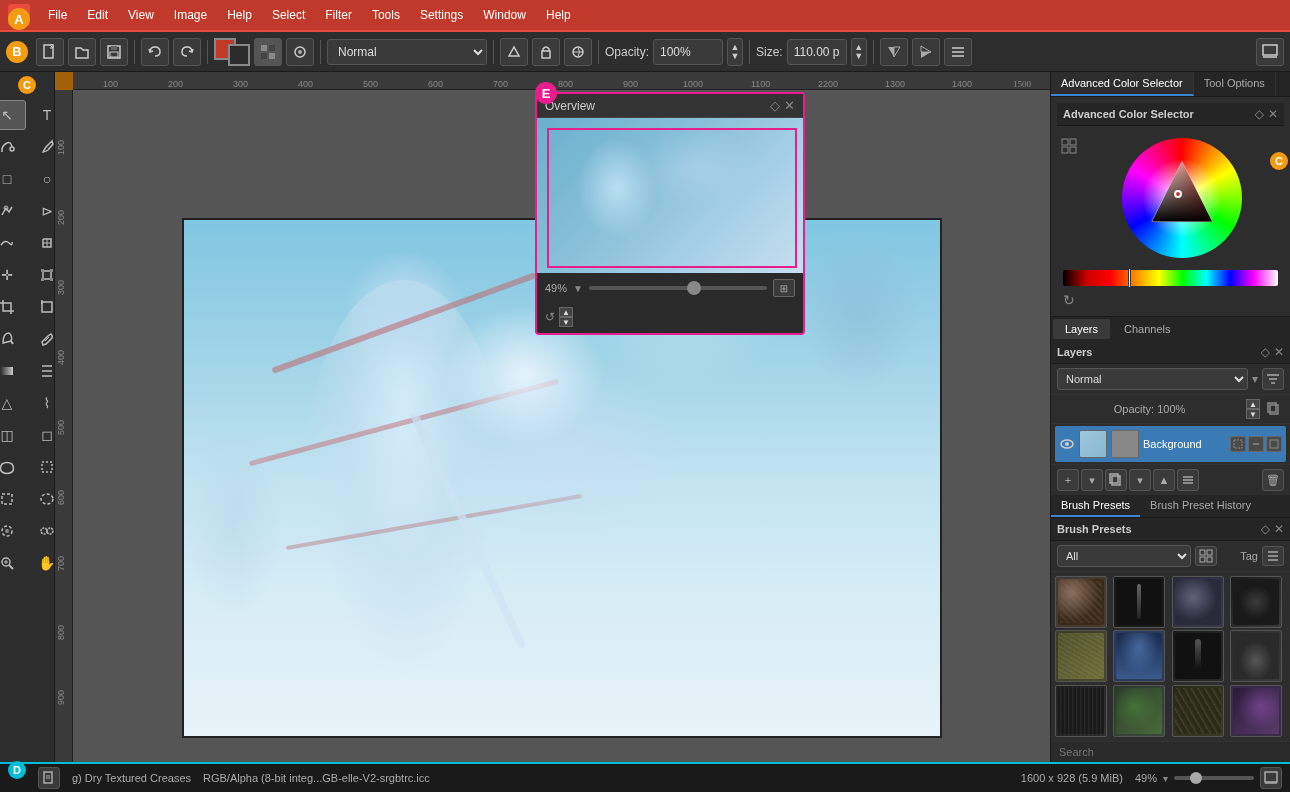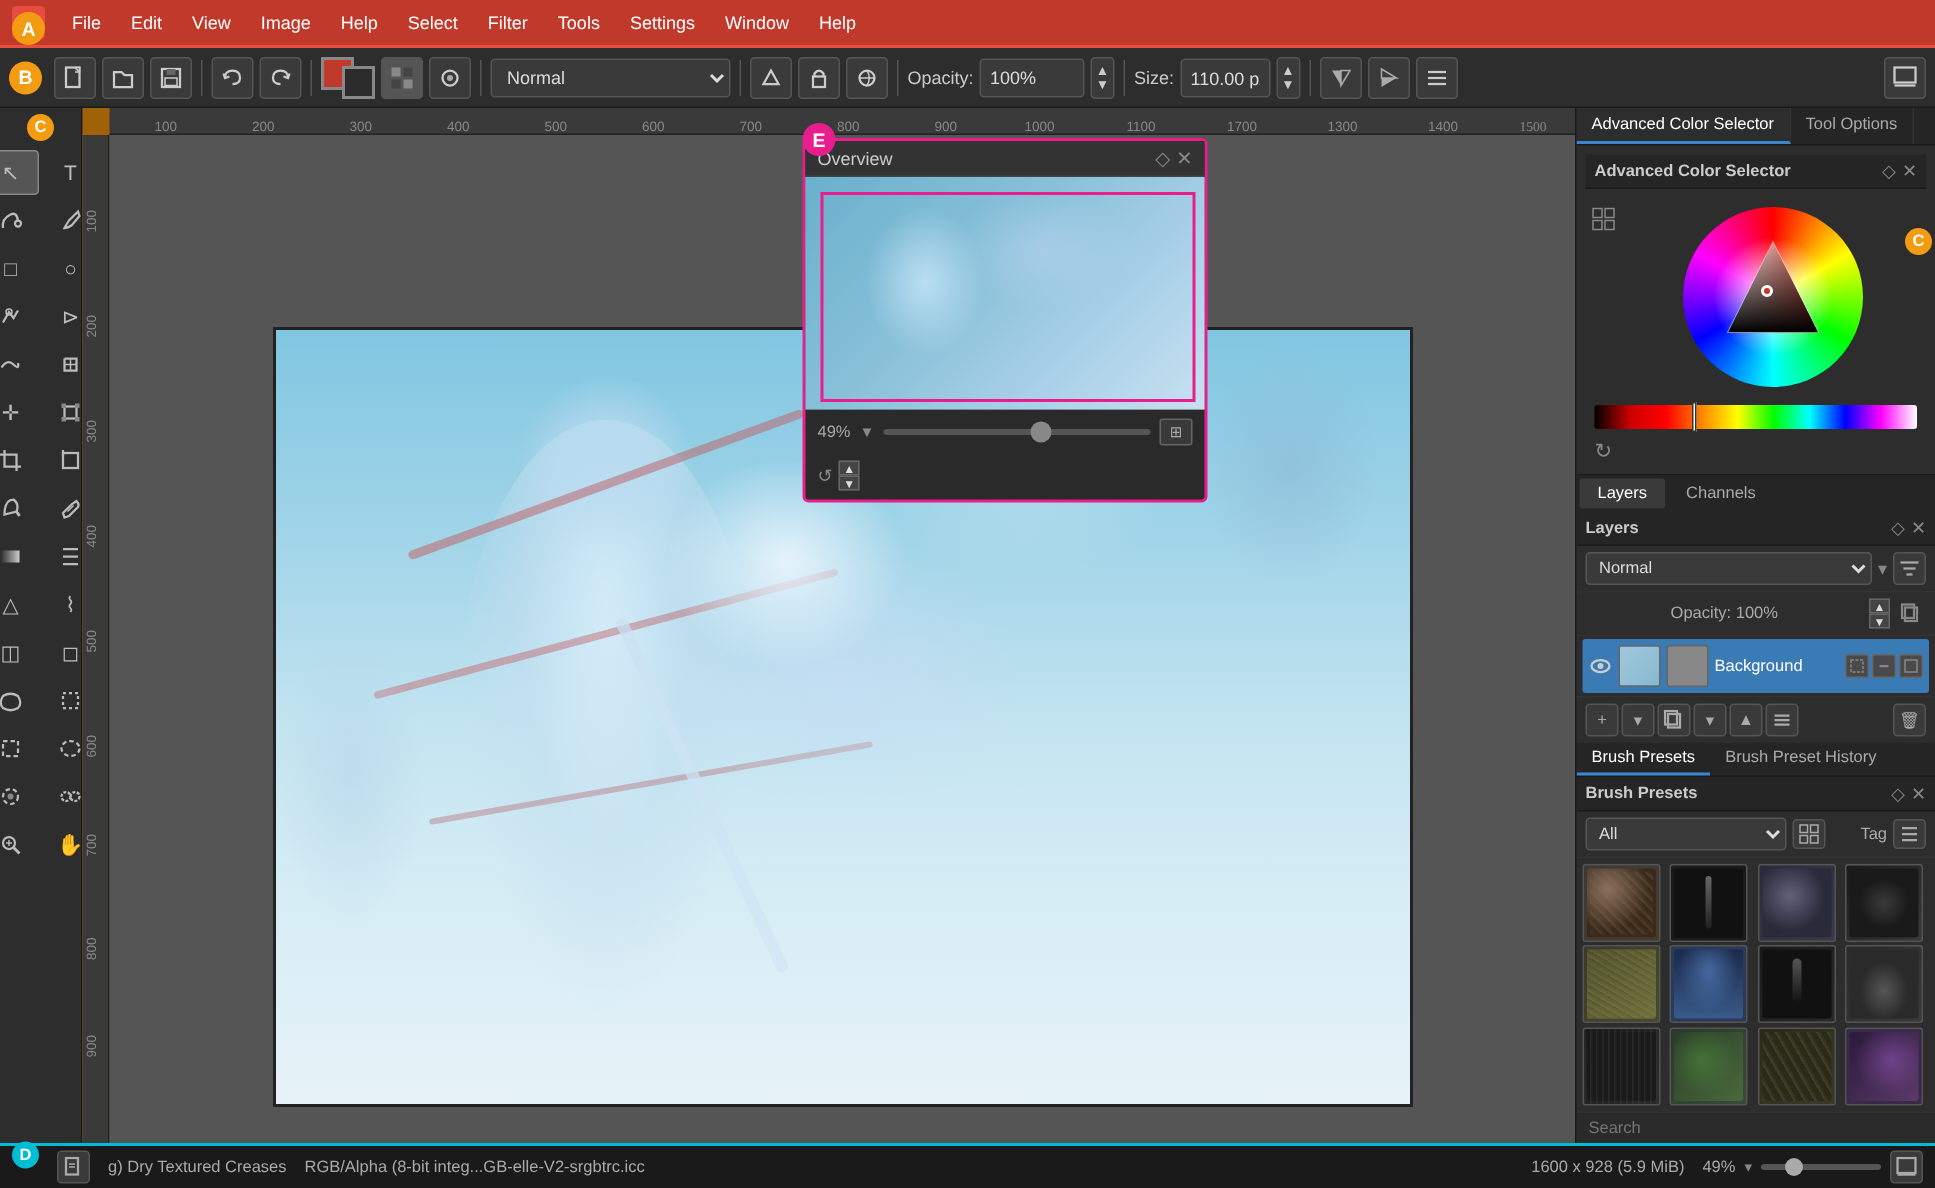--- a/index.html
+++ b/index.html
@@ -854,21 +854,21 @@
           <span class="h-tick" style="left:95px;">200</span>
           <span class="h-tick" style="left:160px;">300</span>
           <span class="h-tick" style="left:225px;">400</span>
           <span class="h-tick" style="left:290px;">500</span>
           <span class="h-tick" style="left:355px;">600</span>
           <span class="h-tick" style="left:420px;">700</span>
           <span class="h-tick" style="left:485px;">800</span>
           <span class="h-tick" style="left:550px;">900</span>
           <span class="h-tick" style="left:610px;">1000</span>
           <span class="h-tick" style="left:678px;">1100</span>
-          <span class="h-tick" style="left:745px;">1700</span>
+          <span class="h-tick" style="left:745px;">2200</span>
           <span class="h-tick" style="left:812px;">1300</span>
           <span class="h-tick" style="left:879px;">1400</span>
           <span class="h-tick" style="left:940px;font-family:Liberation Serif, serif;">1500</span>
         </div>
       </div>
 
       <div id="ruler-left">
         <div style="position:relative; width:100%; height:100%; overflow:hidden;">
           <span style="position:absolute; top:50px; left:1px; font-size:9px; color:#888; writing-mode:vertical-rl; transform:rotate(180deg);">100</span>
           <span style="position:absolute; top:120px; left:1px; font-size:9px; color:#888; writing-mode:vertical-rl; transform:rotate(180deg);">200</span>

